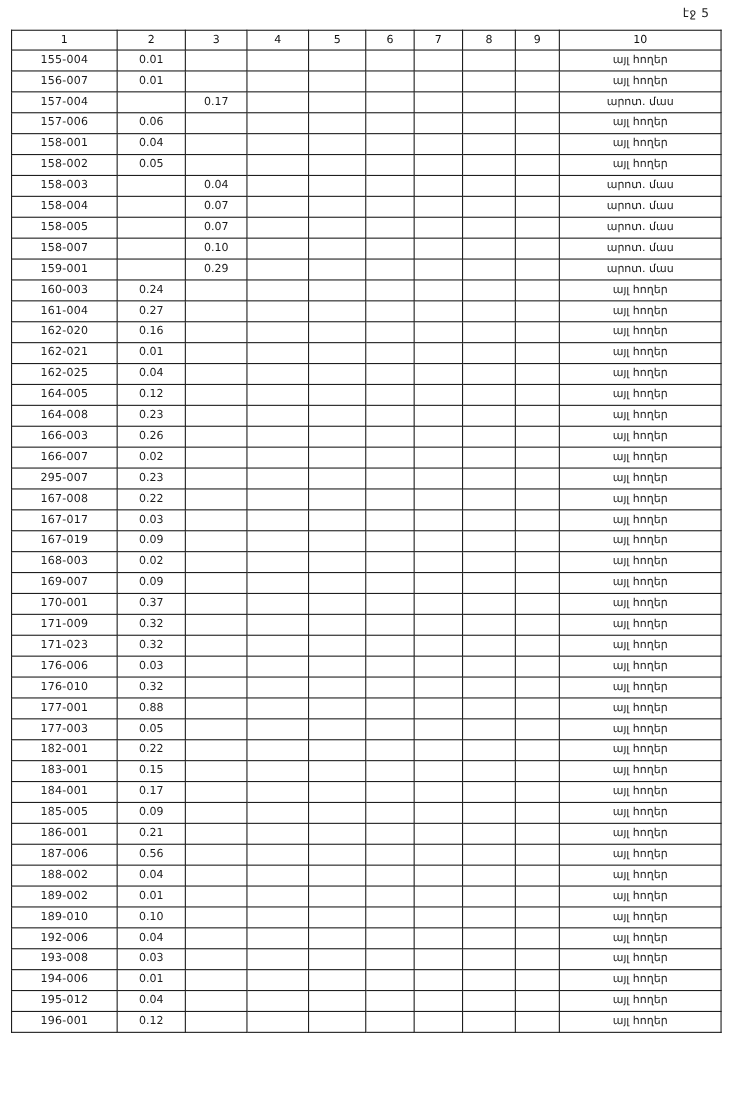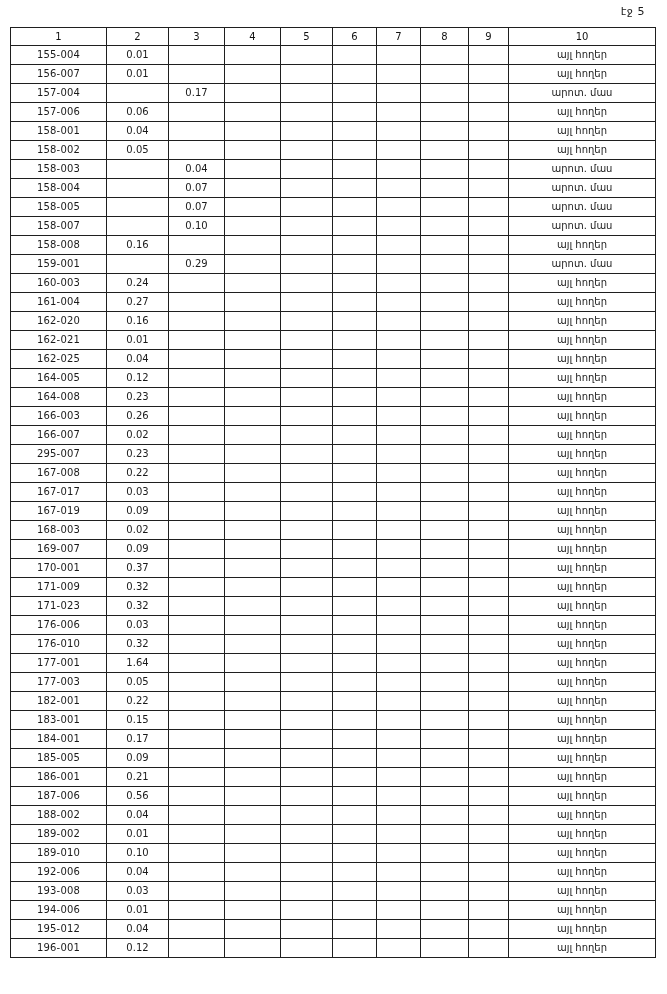--- a/index.html
+++ b/index.html
@@ -237,32 +237,20 @@
           <td class="num">0.10</td>
           <td class="num"></td>
           <td class="num"></td>
           <td class="num"></td>
           <td class="num"></td>
           <td class="num"></td>
           <td class="num"></td>
           <td class="note">արոտ. մաս</td>
         </tr>
         <tr>
-          <td class="code">158-008</td>
-          <td class="num">0.16</td>
-          <td class="num"></td>
-          <td class="num"></td>
-          <td class="num"></td>
-          <td class="num"></td>
-          <td class="num"></td>
-          <td class="num"></td>
-          <td class="num"></td>
-          <td class="note">այլ հողեր</td>
-        </tr>
-        <tr>
           <td class="code">159-001</td>
           <td class="num"></td>
           <td class="num">0.29</td>
           <td class="num"></td>
           <td class="num"></td>
           <td class="num"></td>
           <td class="num"></td>
           <td class="num"></td>
           <td class="num"></td>
           <td class="note">արոտ. մաս</td>
@@ -502,21 +490,21 @@
           <td class="num"></td>
           <td class="num"></td>
           <td class="num"></td>
           <td class="num"></td>
           <td class="num"></td>
           <td class="num"></td>
           <td class="note">այլ հողեր</td>
         </tr>
         <tr>
           <td class="code">177-001</td>
-          <td class="num">1.64</td>
+          <td class="num">0.88</td>
           <td class="num"></td>
           <td class="num"></td>
           <td class="num"></td>
           <td class="num"></td>
           <td class="num"></td>
           <td class="num"></td>
           <td class="num"></td>
           <td class="note">այլ հողեր</td>
         </tr>
         <tr>

